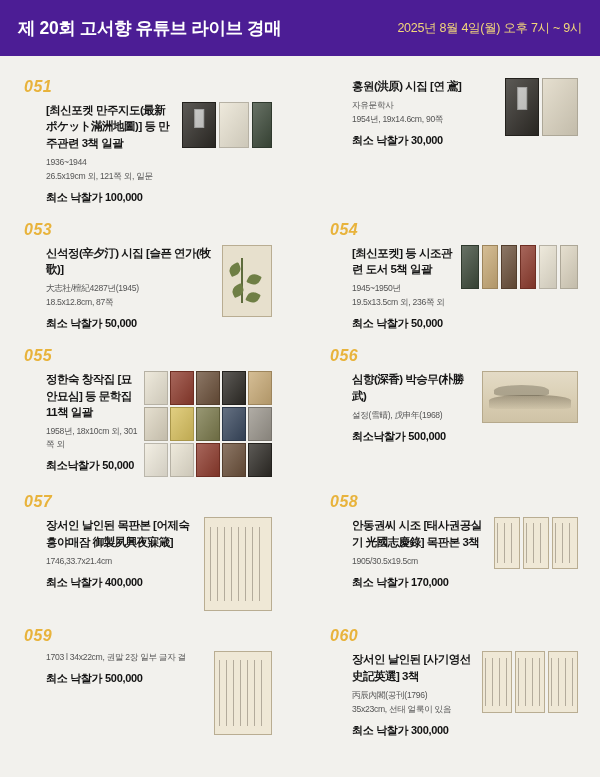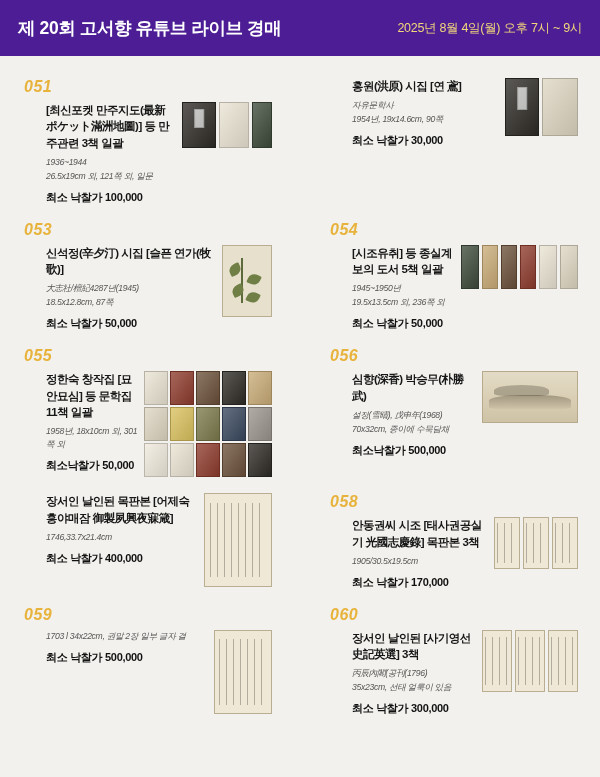--- a/index.html
+++ b/index.html
@@ -77,21 +77,20 @@
     line-height: 1.42;
     letter-spacing: -0.5px;
     margin-bottom: 5px;
   }
   .meta {
     color: #555;
     font-size: 8.6px;
     line-height: 1.5;
     letter-spacing: -0.3px;
     margin-bottom: 1px;
-    font-style: italic;
   }
   .price {
     color: #111;
     font-size: 11px;
     font-weight: bold;
     letter-spacing: -0.3px;
     margin-top: 7px;
   }
   .thumbs {
     display: flex;
@@ -252,21 +251,21 @@
                 <div class="leaf" style="left: 18%; top: 56%; transform: rotate(-25deg);"></div>
                 <div class="leaf" style="left: 50%; top: 66%; transform: rotate(25deg);"></div>
               </div>
             </div>
           </div>
         </div>
         <div class="cell">
           <div class="lot-no">054</div>
           <div class="cell-body">
             <div class="cell-text">
-              <div class="title">[시조유취] 등 종실계보의 도서 5책 일괄</div>
+              <div class="title">[최신포켓] 등 시조관련 도서 5책 일괄</div>
               <div class="meta">1945~1950년</div>
               <div class="meta">19.5x13.5cm 외, 236쪽 외</div>
               <div class="price">최소 낙찰가 50,000</div>
             </div>
             <div class="thumbs">
               <div class="bk green" style="width: 18px; height: 44px;"></div>
               <div class="bk tan" style="width: 16px; height: 44px;"></div>
               <div class="bk brown" style="width: 16px; height: 44px;"></div>
               <div class="bk red" style="width: 16px; height: 44px;"></div>
               <div class="bk cream" style="width: 18px; height: 44px;"></div>
@@ -304,31 +303,31 @@
               </div>
             </div>
           </div>
         </div>
         <div class="cell">
           <div class="lot-no">056</div>
           <div class="cell-body">
             <div class="cell-text">
               <div class="title">심향(深香) 박승무(朴勝武)</div>
               <div class="meta">설정(雪晴), 戊申年(1968)</div>
-              <div class="meta">70x32cm, 종이에 수묵담채</div>
               <div class="price">최소낙찰가 500,000</div>
             </div>
             <div class="thumbs">
               <div class="paint" style="width: 96px; height: 52px;"></div>
             </div>
           </div>
         </div>
       </div>
       <div class="row">
         <div class="cell">
+          <div class="lot-no">057</div>
           <div class="cell-body">
             <div class="cell-text">
               <div class="title">장서인 날인된 목판본 [어제숙흥야매잠 御製夙興夜寐箴]</div>
               <div class="meta">1746,33.7x21.4cm</div>
               <div class="price">최소 낙찰가 400,000</div>
             </div>
             <div class="thumbs">
               <div class="hanji" style="width: 68px; height: 94px;">
                 <div class="ink"></div>
               </div>

